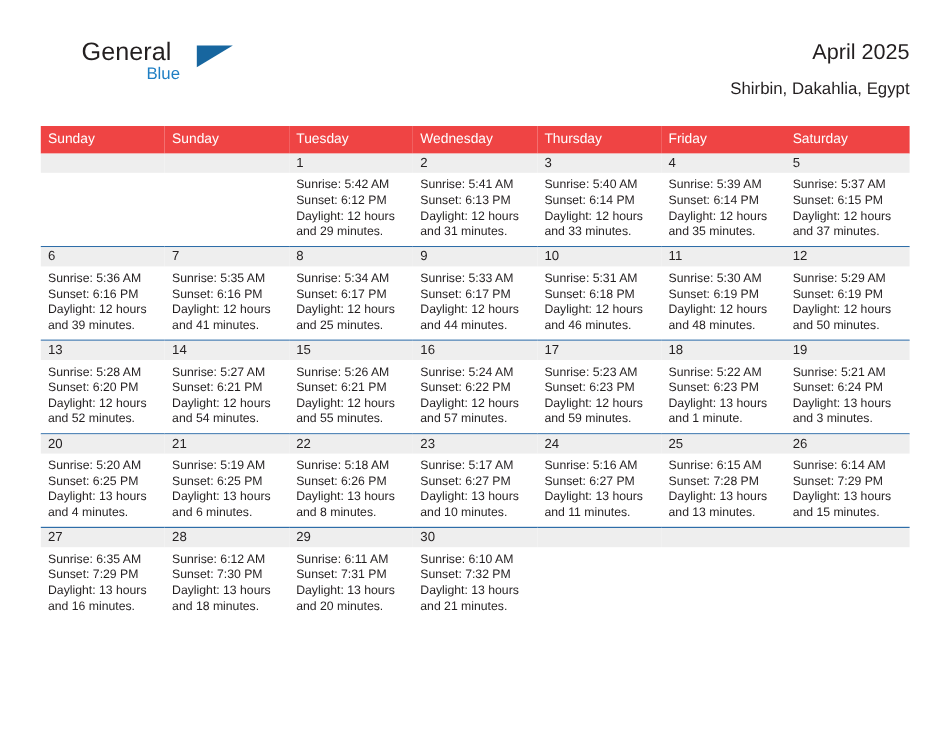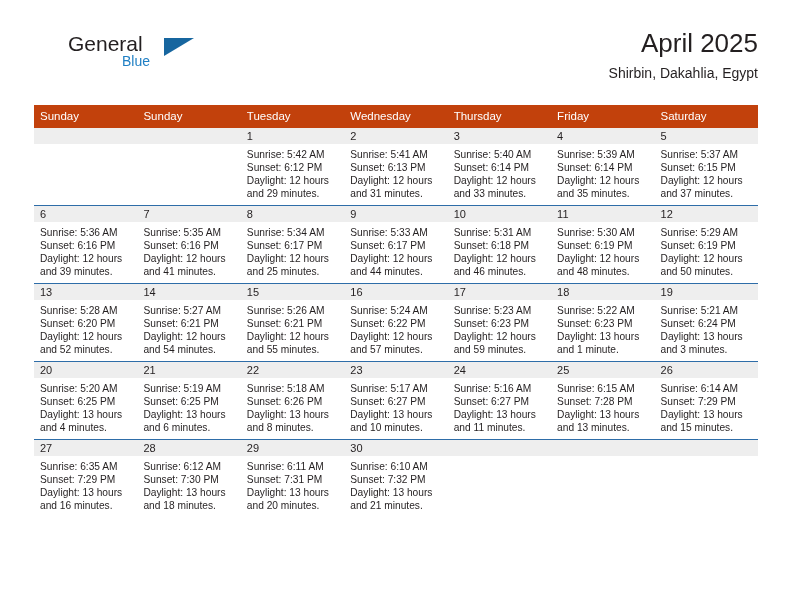--- a/index.html
+++ b/index.html
@@ -67,21 +67,21 @@
     border-bottom: 18px solid transparent;
   }
 
   .title-block {
     position: absolute;
     right: 0;
     top: 0;
     text-align: right;
   }
   .cal-title {
-    font-size: 26px;
+    font-size: 18px;
     font-weight: normal;
     color: #231f20;
     line-height: 30px;
     white-space: nowrap;
   }
   .cal-subtitle {
     margin-top: 7px;
     font-size: 14px;
     color: #231f20;
     line-height: 17px;
@@ -96,21 +96,21 @@
     width: 724px;
   }
   table.cal {
     border-collapse: collapse;
     table-layout: fixed;
     width: 724px;
   }
   table.cal col { width: 103.43px; }
 
   thead th {
-    background: #c2410c;
+    background: #ef4444;
     color: #ffffff;
     font-size: 11.5px;
     font-weight: normal;
     text-align: left;
     padding: 5px 0 6px 6px;
     height: 12px;
     border: none;
   }
 
   tbody td {

